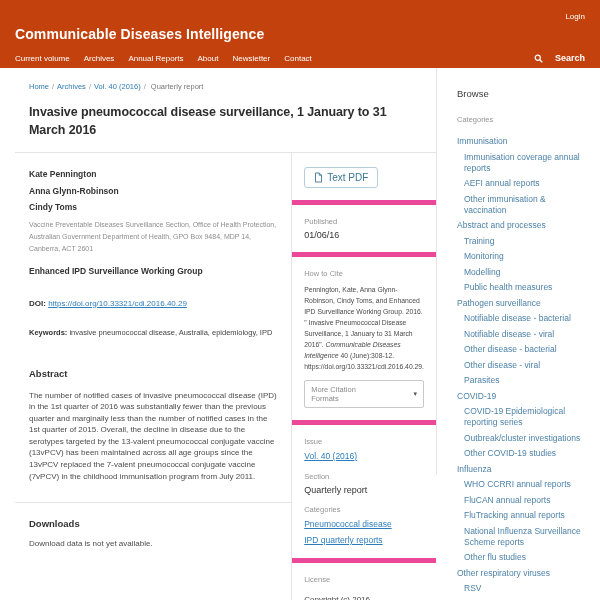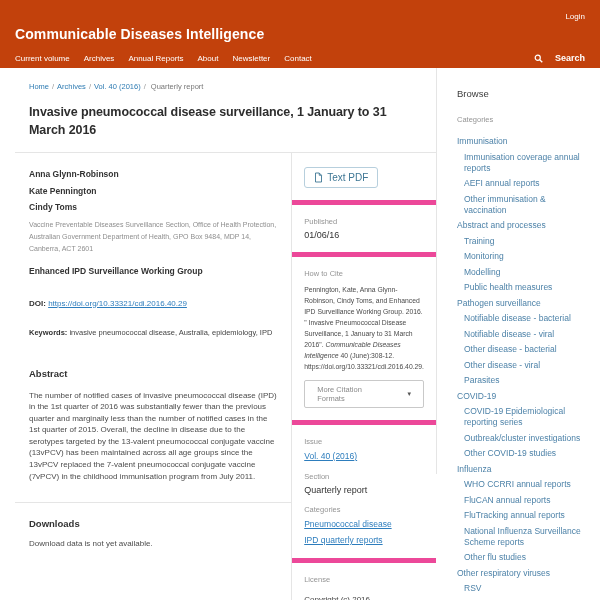--- a/index.html
+++ b/index.html
@@ -61,21 +61,21 @@
     border: 1px solid #b7cfdd; border-radius: 3px; color: #3d7694; font-size: 10px;
     background: #fff; }
   .pdf-icon { width: 9px; height: 11px; }
   .meta-label { font-size: 7.5px; color: #949494; }
   .meta-value { margin-top: 4px; font-size: 9px; color: #333; }
   .meta-group { margin-bottom: 10px; }
   .citation-text { margin-top: 6px; font-size: 6.8px; line-height: 11px; color: #4a4a4a; }
   .citation-text .journal { font-style: italic; }
   .cite-dropdown { margin-top: 8px; display: flex; align-items: center;
     justify-content: space-between; border: 1px solid #c9c9c9; border-radius: 2px;
-    padding: 4px 12px; font-size: 7.5px; color: #8a8a8a; background: #fff; gap: 29px; }
+    padding: 4px 6px; font-size: 7.5px; color: #8a8a8a; background: #fff; gap: 29px; }
   .caret { font-size: 7px; color: #555; }
   .meta-link { display: block; font-size: 8.5px; color: #2d7dbd;
     text-decoration: underline; margin-top: 4px; line-height: 12px; }
   .copyright { margin-top: 9px; font-size: 8px; line-height: 14px; color: #444; }
 
   
   .browse-heading { font-size: 9.5px; color: #3c3c3c; font-weight: 500; }
   .side-cat-label { margin-top: 16px; font-size: 7.5px; color: #949494; }
   .side-list { margin-top: 12px; }
   .side-link { display: block; font-size: 8.5px; line-height: 11px; color: #4d82a8;
@@ -120,22 +120,22 @@
       <span class="crumb-current">Quarterly report</span>
     </div>
 
     <h1 class="page-title">Invasive pneumococcal disease surveillance, 1 January to 31 March 2016</h1>
 
     <div class="columns">
 
       <div class="main-col">
         <div>
 
-        <div class="author">Anna Glynn-Robinson</div>
-            <div class="author">Kate Pennington</div>
+        <div class="author">Kate Pennington</div>
+            <div class="author">Anna Glynn-Robinson</div>
             <div class="author">Cindy Toms</div>
           </div>
         <p class="affiliation">Vaccine Preventable Diseases Surveillance Section, Office of Health Protection, Australian Government Department of Health, GPO Box 9484, MDP 14, Canberra, ACT 2601</p>
         <div class="group-author">Enhanced IPD Surveillance Working Group</div>
 
         <div class="doi-line">
           <span class="lbl">DOI:</span>
           <a>https://doi.org/10.33321/cdi.2016.40.29</a>
         </div>
 

